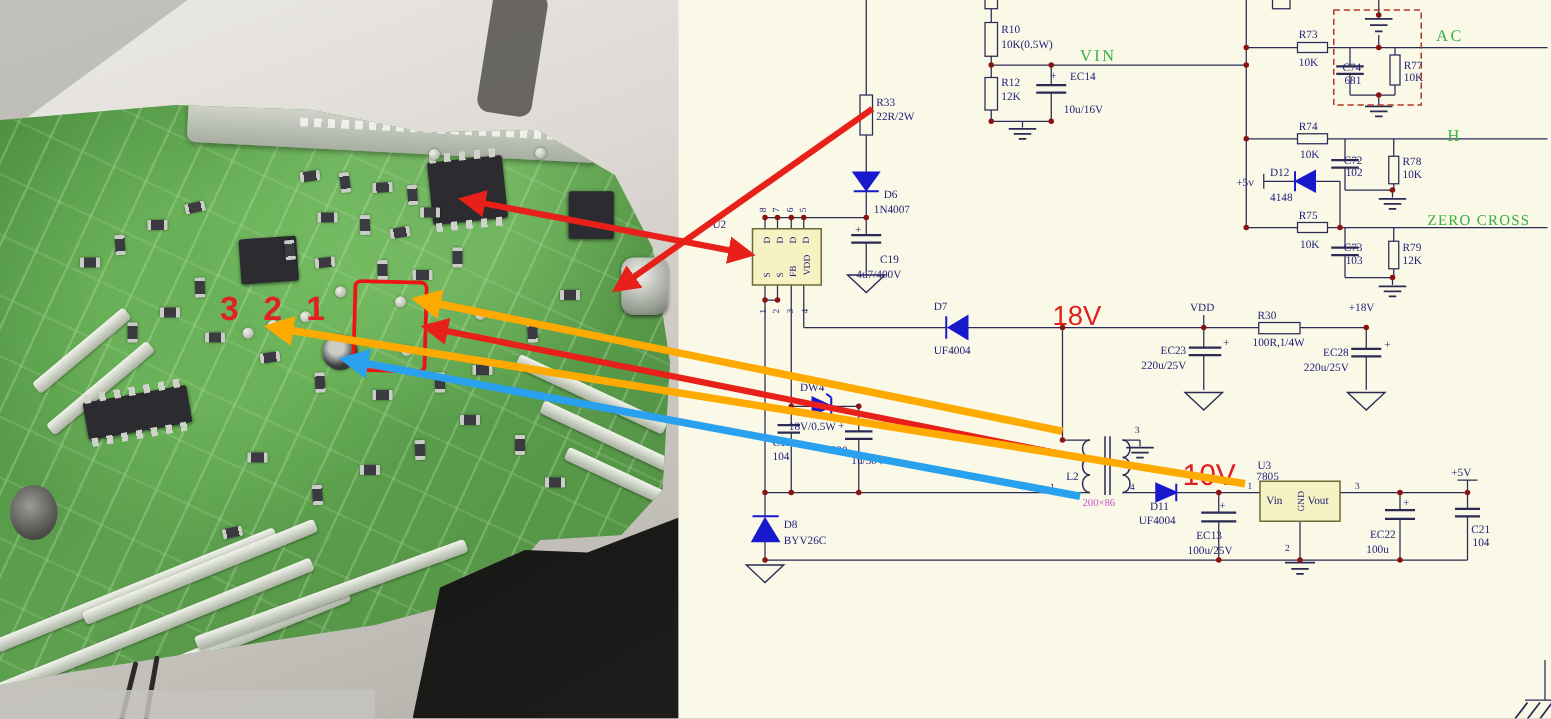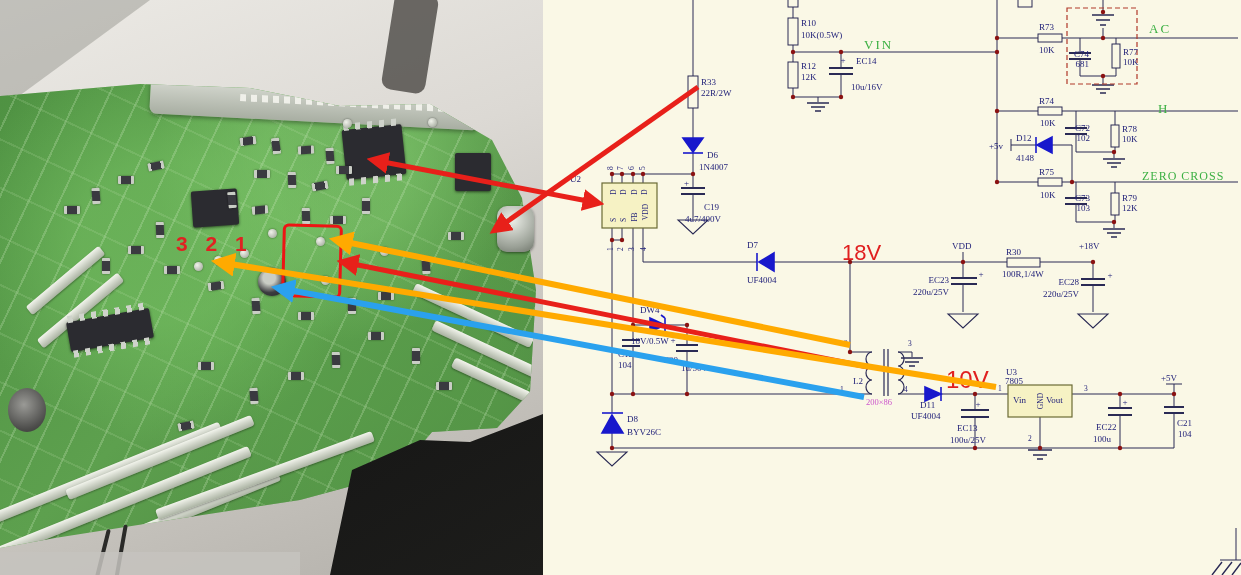--- a/index.html
+++ b/index.html
@@ -31,21 +31,21 @@
   .chip{position:absolute;background:#2b2b30;border-radius:2px;box-shadow:0 1px 3px rgba(0,0,0,.6);}
   .pins{position:absolute;left:2px;right:2px;height:7px;background:repeating-linear-gradient(90deg,#cfd3cb 0 5px,transparent 5px 12px);}
   .pins.top{top:-6px}.pins.bot{bottom:-6px}
   .can{position:absolute;left:497px;top:206px;width:37px;height:46px;border-radius:10px;
     background:radial-gradient(circle at 40% 30%,#eef0ea,#9aa096 70%,#6f756b);box-shadow:0 1px 3px rgba(0,0,0,.5);}
   .rcap{position:absolute;left:258px;top:268px;width:28px;height:28px;border-radius:50%;
     background:radial-gradient(circle at 40% 35%,#c9cdc5 0 25%,#3c3c40 60%,#23232a);box-shadow:0 0 3px rgba(0,0,0,.6);}
   .hole{position:absolute;left:8px;top:388px;width:38px;height:44px;border-radius:50%;
     background:radial-gradient(circle at 42% 38%,#9a9a96,#4c4c4a 70%,#333);}
   .redbox{position:absolute;left:282px;top:224px;width:54px;height:68px;border:3px solid #ee1414;border-radius:6px;transform:rotate(1.5deg);}
-  .c321{position:absolute;left:176px;top:232px;font-size:21px;font-weight:bold;color:#e02222;letter-spacing:6px;white-space:nowrap;}
+  .c321{position:absolute;left:176px;top:232px;font-size:27px;font-weight:bold;color:#e02222;letter-spacing:6px;white-space:nowrap;}
   .dark-br{position:absolute;left:0;top:0;width:543px;height:575px;
     clip-path:polygon(330px 575px,352px 470px,420px 440px,470px 442px,543px 414px,543px 575px);
     background:linear-gradient(150deg,#23251f,#141414 55%,#1d1d1b);}
   .wirept{position:absolute;width:4px;height:90px;background:#2a2a28;border-radius:2px;}
   .floor{position:absolute;left:0;top:552px;width:300px;height:23px;background:#c6c3be;opacity:.85;}
   
   .t{font-family:"Liberation Serif",serif;font-size:9px;fill:#23237a;}
   .tp{font-family:"Liberation Serif",serif;font-size:7.5px;fill:#23237a;}
   .tg{font-family:"Liberation Serif",serif;font-size:13px;fill:#3cb043;letter-spacing:2px;}
   .tgs{font-family:"Liberation Serif",serif;font-size:12px;fill:#3cb043;letter-spacing:1px;}

